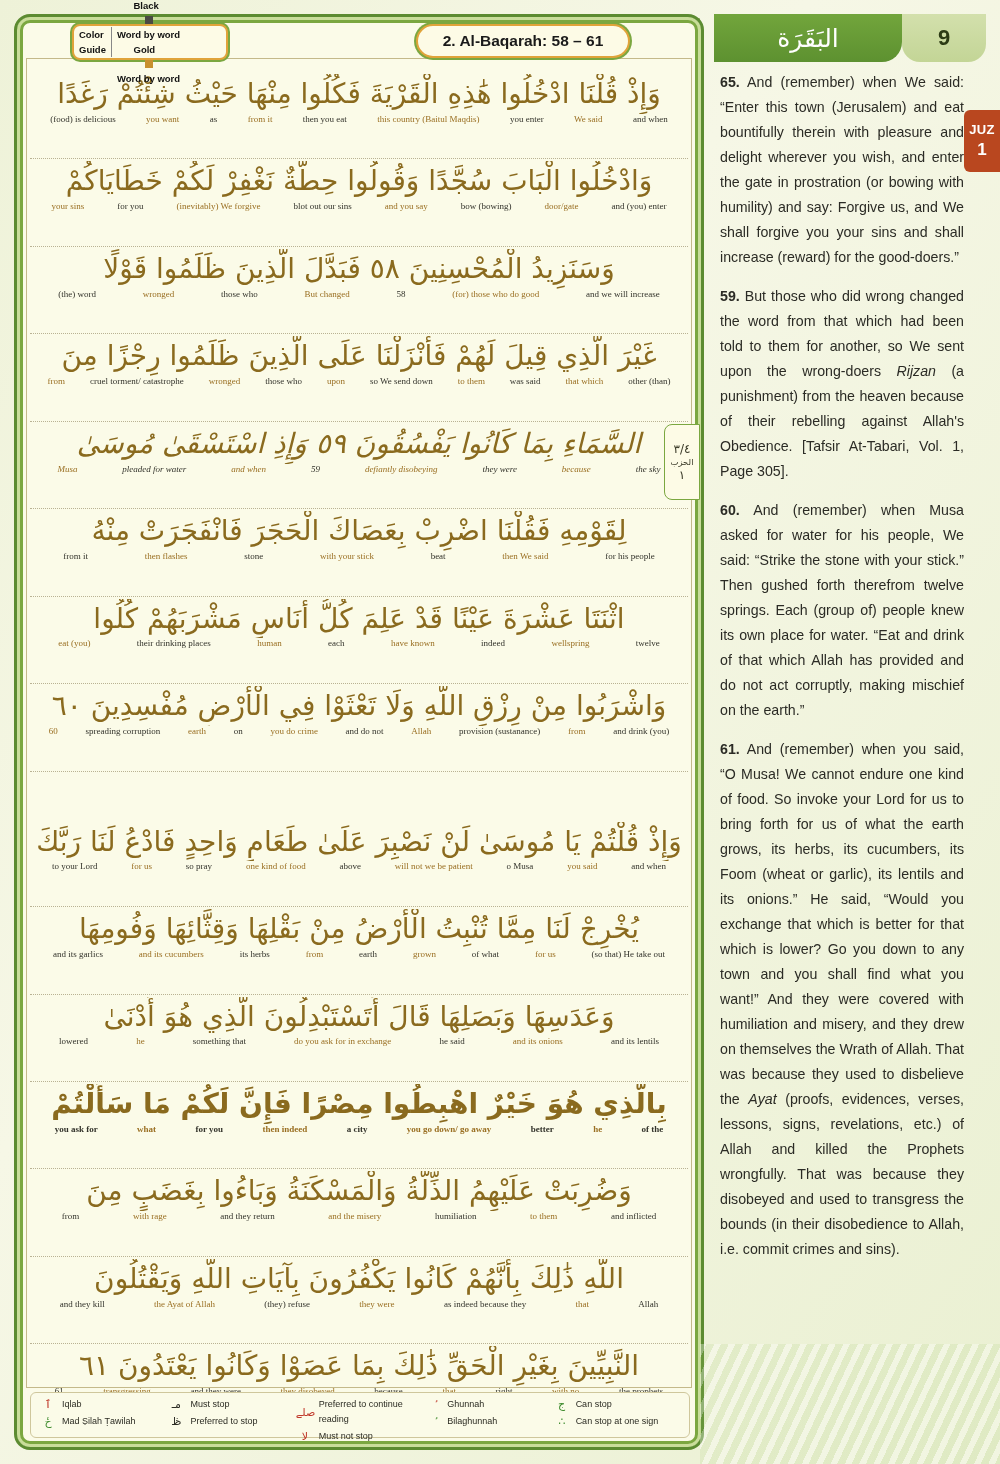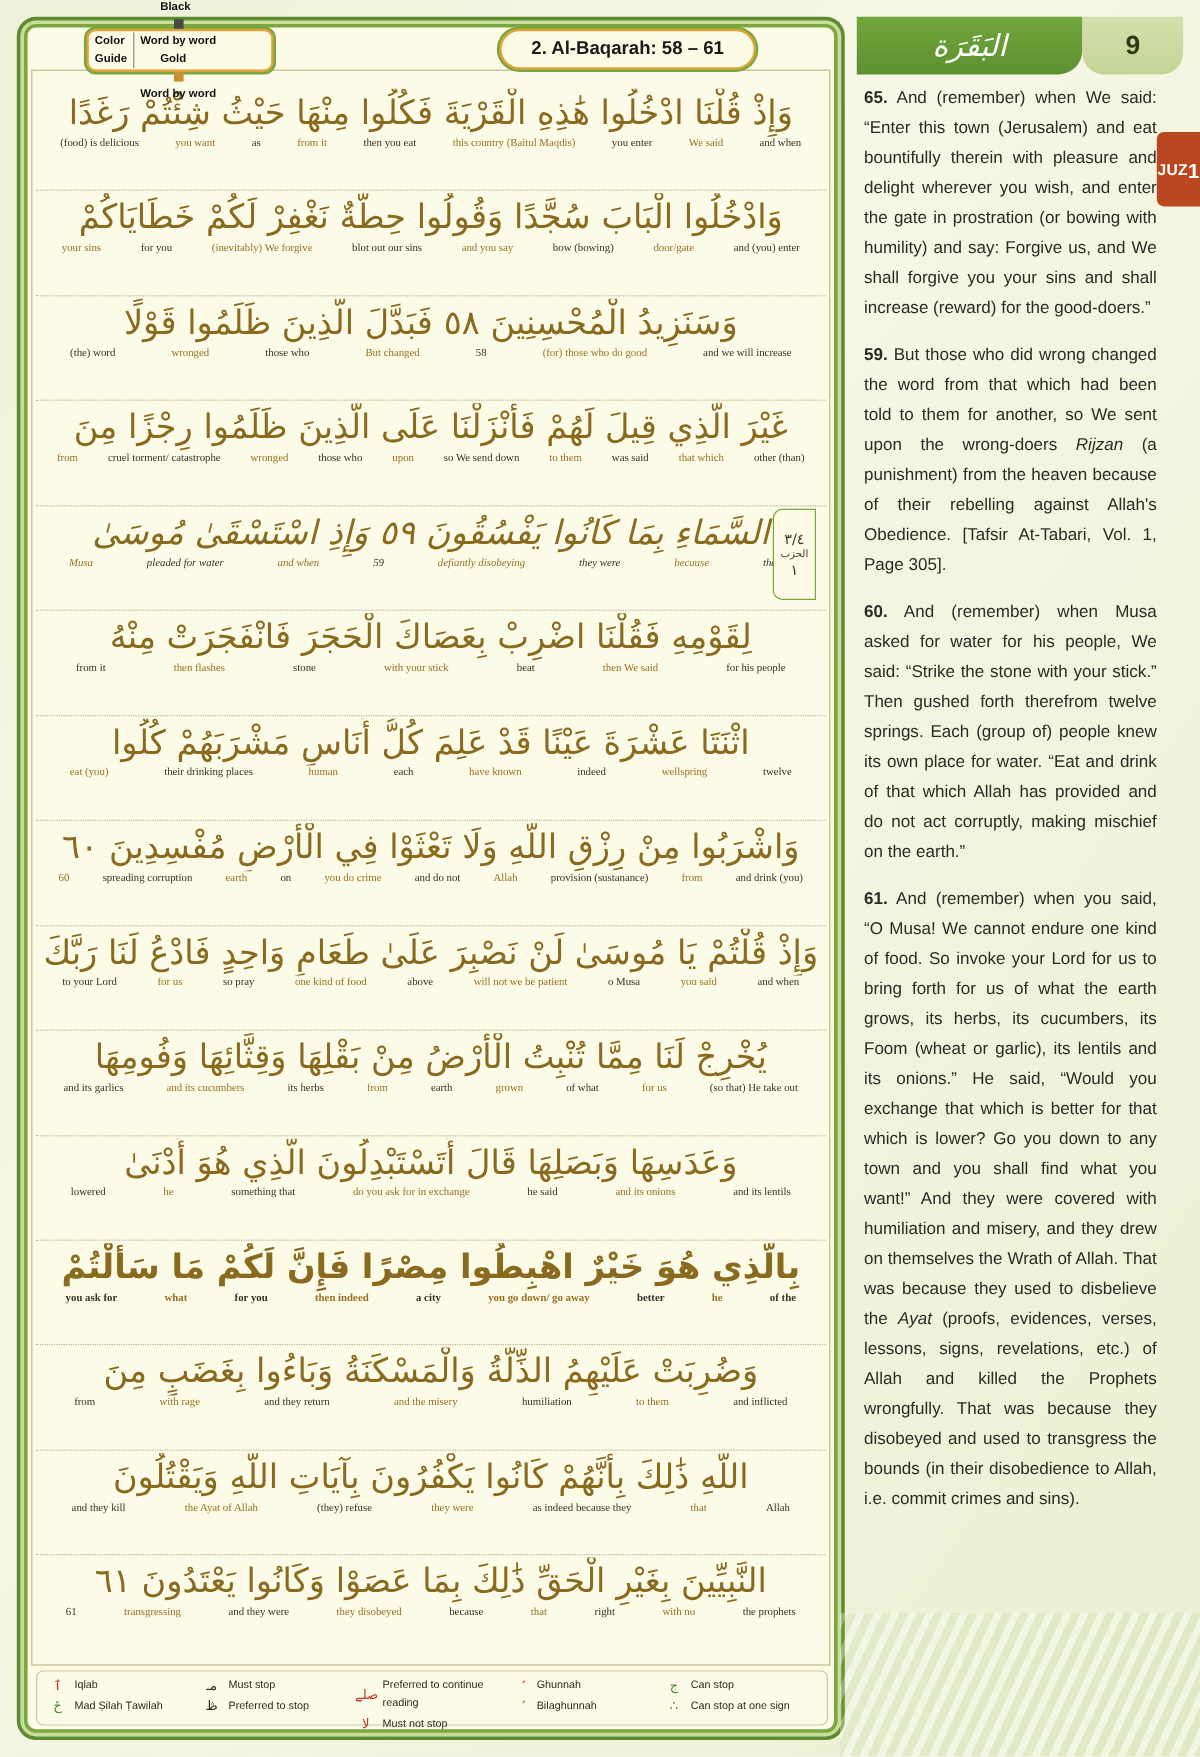--- a/index.html
+++ b/index.html
@@ -105,46 +105,45 @@
   }
   .gh-surah {
     flex: 1;
     background: linear-gradient(180deg, #72a53c 0%, #5d9130 100%);
     border-radius: 0 0 20px 0;
     display: flex; align-items: center; justify-content: center;
     color: #ffffff; font-size: 25px;
     font-family: "DejaVu Sans", sans-serif;
     letter-spacing: 1px;
     direction: rtl;
-    font-style: italic;
   }
   .gh-page {
     width: 84px;
     background: linear-gradient(180deg, #d3e0ac 0%, #c3d596 100%);
     border-radius: 0 0 18px 18px;
     display: flex; align-items: center; justify-content: center;
     color: #2c3b14; font-size: 22px; font-weight: bold;
   }
 
   
   .juz-badge {
     position: absolute; left: 964px; top: 110px;
     width: 36px; height: 62px;
     background: #b9471f;
     border-radius: 6px 0 0 6px;
-    display: flex; flex-direction: row;
+    display: flex; flex-direction: column;
     align-items: center; justify-content: center;
     color: #fff; z-index: 9;
   }
   .juz-badge .jz-word { font-size: 13px; font-weight: bold; letter-spacing: .3px; }
   .juz-badge .jz-num  { font-size: 17px; font-weight: bold; margin-top: 3px; }
 
   
   .hizb-marker {
-    position: absolute; left: 644px; top: 424px;
+    position: absolute; left: 664px; top: 424px;
     width: 36px; height: 76px;
     background: #fdfbe6;
     border: 1.5px solid #7ba740;
     border-radius: 8px 0 0 8px;
     display: flex; flex-direction: column;
     align-items: center; justify-content: center;
     gap: 1px; z-index: 7;
     font-family: "DejaVu Sans", sans-serif;
     color: #3a3a28;
   }
@@ -394,21 +393,21 @@
           <div class="gloss">provision (sustanance)</div>
           <div class="gloss g">Allah</div>
           <div class="gloss">and do not</div>
           <div class="gloss g">you do crime</div>
           <div class="gloss">on</div>
           <div class="gloss g">earth</div>
           <div class="gloss">spreading corruption</div>
           <div class="gloss g">60</div>
         </div>
       </div>
-      <div class="ayah-line" style="height: 87.4667px;">
+      <div class="ayah-line" style="height: 87.4667px; margin-top: 48px;">
         <div class="arabic">وَإِذْ قُلْتُمْ يَا مُوسَىٰ لَنْ نَصْبِرَ عَلَىٰ طَعَامٍ وَاحِدٍ فَادْعُ لَنَا رَبَّكَ</div>
         <div class="gloss-row">
           <div class="gloss">and when</div>
           <div class="gloss g">you said</div>
           <div class="gloss">o Musa</div>
           <div class="gloss g">will not we be patient</div>
           <div class="gloss">above</div>
           <div class="gloss g">one kind of food</div>
           <div class="gloss">so pray</div>
           <div class="gloss g">for us</div>

